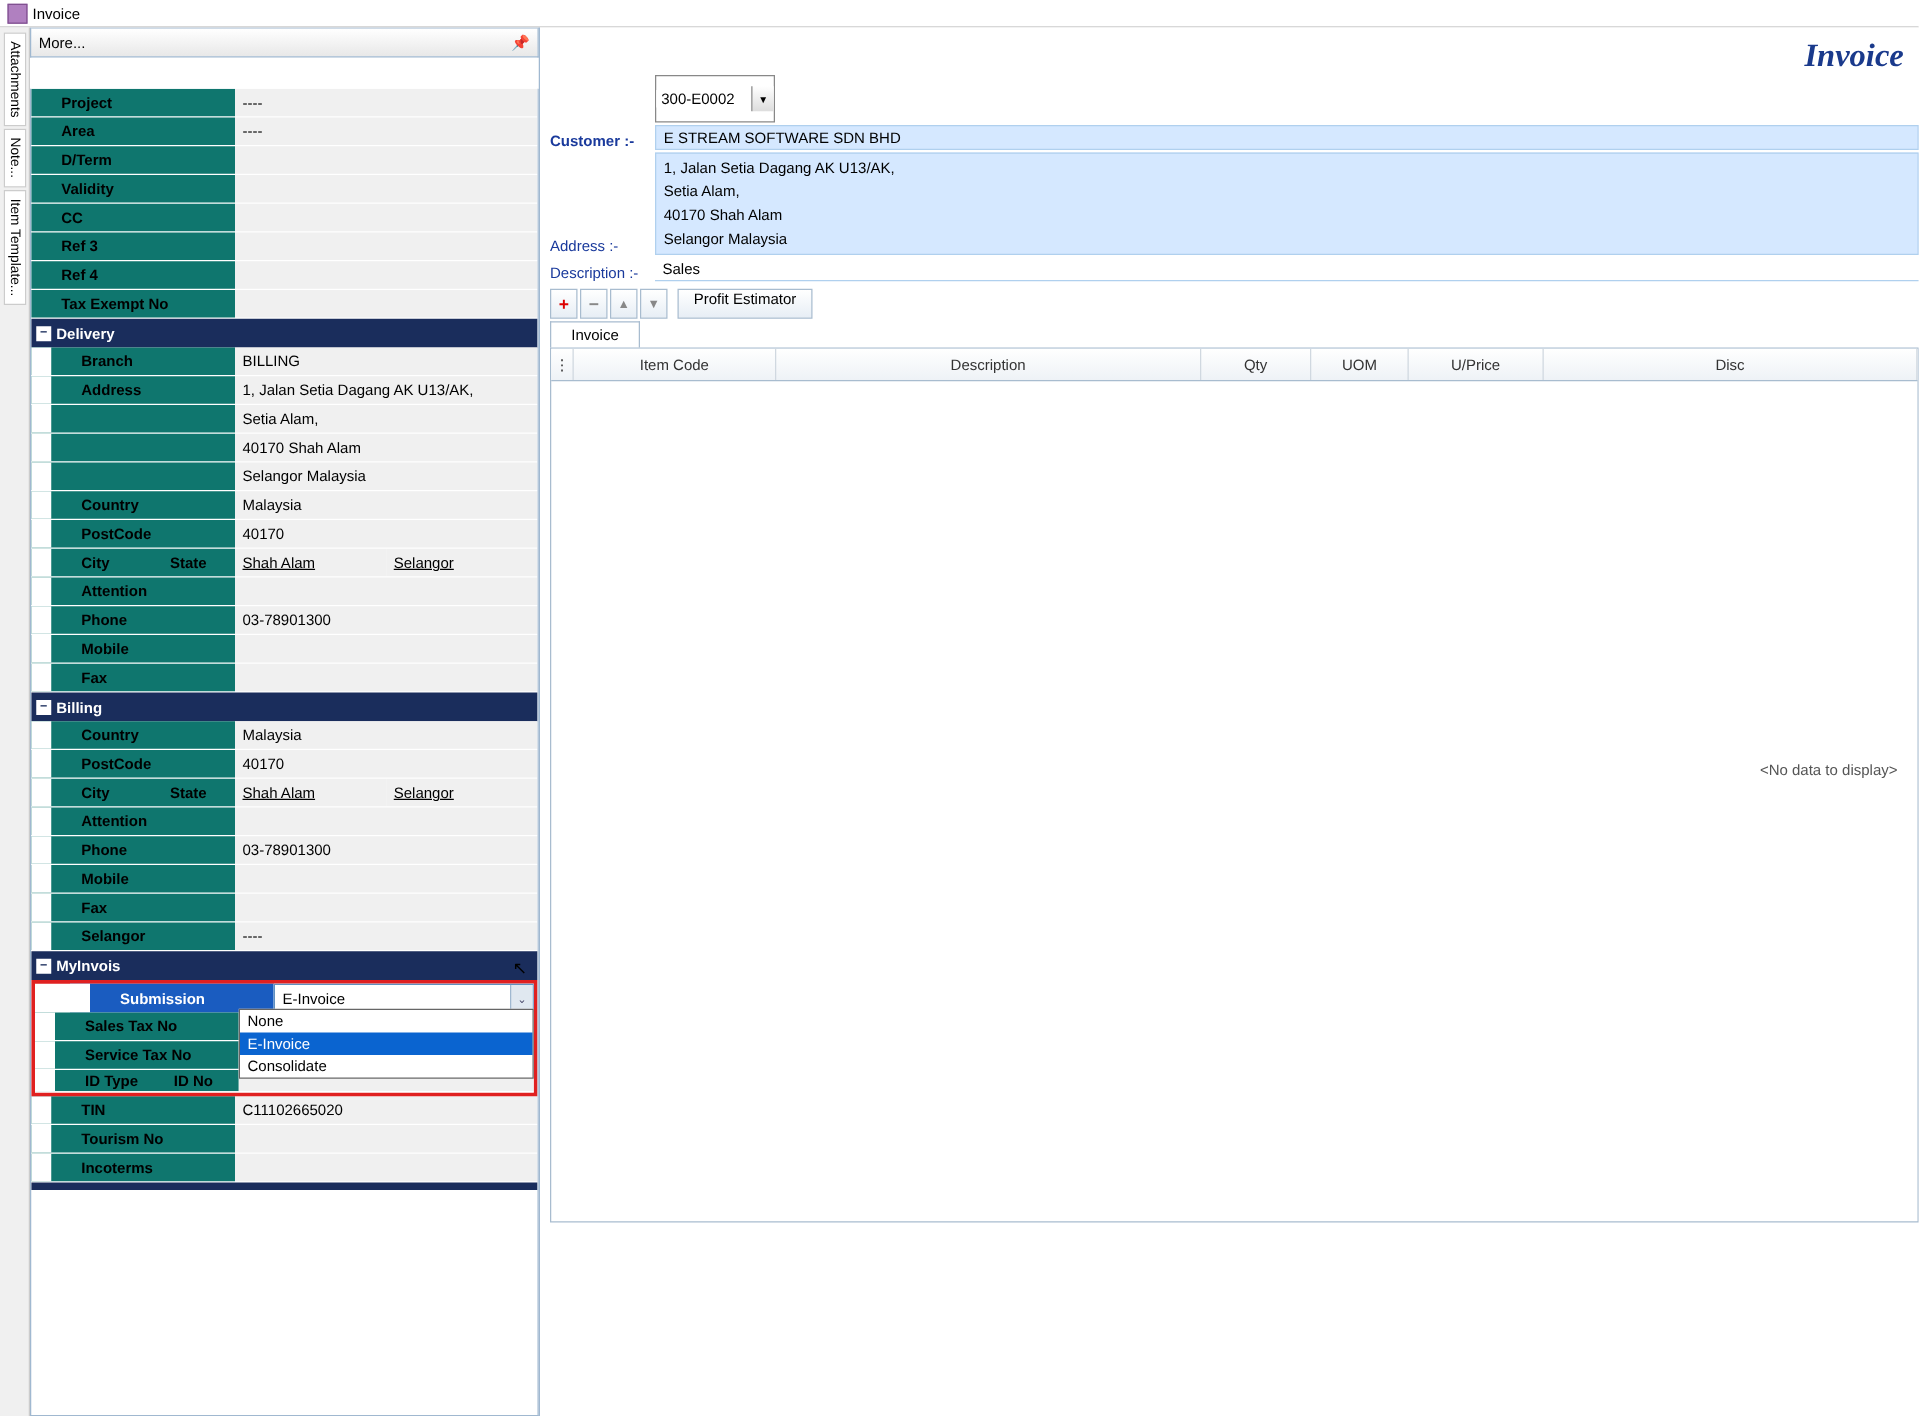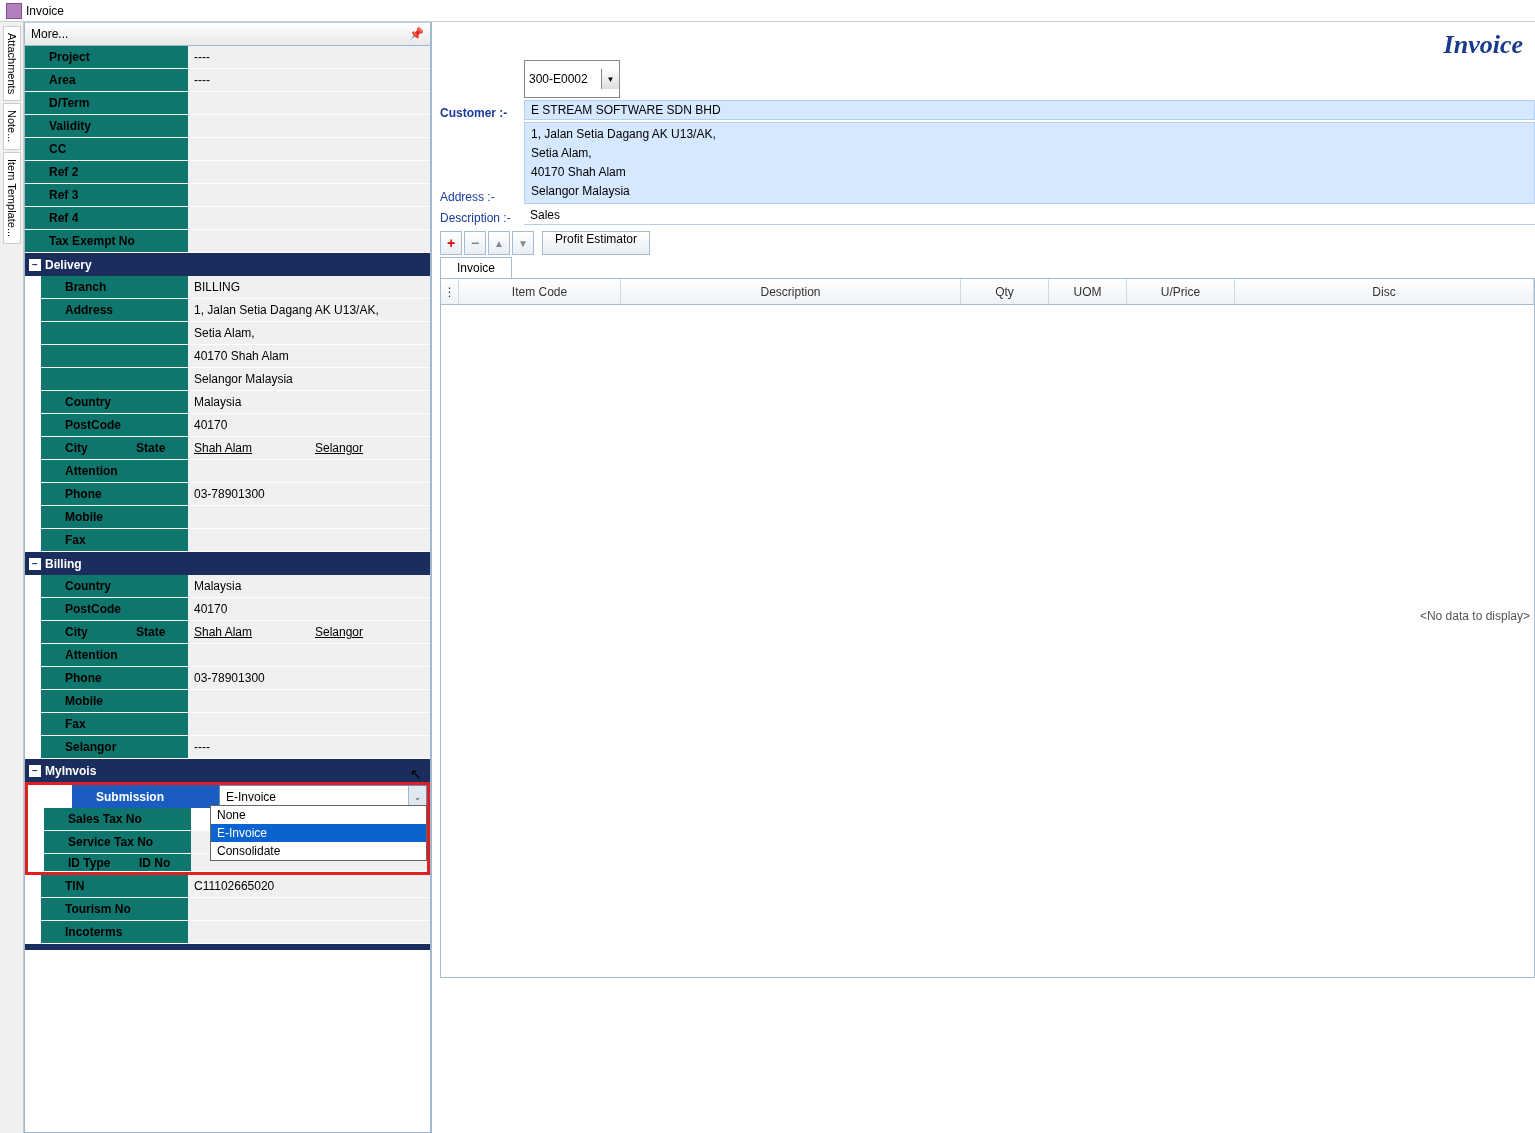--- a/index.html
+++ b/index.html
@@ -4,21 +4,21 @@
 <style>
 * { box-sizing: border-box; margin: 0; padding: 0; }
 body { font-family: "Segoe UI", Tahoma, sans-serif; font-size: 13px; color: #000; background: #fff; overflow: hidden; }
 .window { width: 1535px; height: 1133px; position: relative; }
 .titlebar { height: 22px; display: flex; align-items: center; padding-left: 6px; background: #fff; border-bottom: 1px solid #ccc; }
 .titlebar-icon { width: 16px; height: 16px; margin-right: 4px; background: #b080c0; border: 1px solid #805090; }
 .titlebar-text { font-size: 12px; }
 .main { display: flex; height: calc(100% - 22px); }
 .sidetabs { width: 24px; background: #f0f0f0; border-right: 1px solid #ccc; display: flex; flex-direction: column; align-items: center; padding-top: 4px; }
 .sidetab { writing-mode: vertical-rl; text-orientation: mixed; font-size: 11px; padding: 6px 2px; margin-bottom: 2px; cursor: pointer; border: 1px solid #ccc; background: #fff; }
-.left-panel { width: 408px; border-right: 1px solid #a0b8d0; display: flex; flex-direction: column; }
+.left-panel { width: 408px; border-right: 1px solid #a0b8d0; display: flex; flex-direction: column; gap: 25px; }
 .more-bar { height: 24px; background: linear-gradient(#fff,#e8e8e8); border: 1px solid #a0b8d0; border-top: 1px solid #c0d0e0; display: flex; align-items: center; justify-content: space-between; padding: 0 6px; font-size: 12px; }
 .pin-icon { font-size: 12px; color: #555; cursor: pointer; }
 .fields-container { flex: 1; overflow: hidden; background: #fff; border: 1px solid #a0b8d0; border-top: none; }
 .field-row { display: flex; height: 23px; border-bottom: 1px solid #fff; }
 .field-label { width: 163px; background: #0f766e; display: flex; align-items: center; font-weight: bold; font-size: 12px; }
 .field-label.indent1 { padding-left: 24px; }
 .field-label.indent2 { padding-left: 24px; border-left: 16px solid #fff; width: 163px; }
 .field-label-split { display: flex; width: 100%; }
 .field-label-split .sub1 { flex: 1; padding-left: 24px; }
 .field-label-split .sub2 { flex: 0 0 52px; text-align: left; }
@@ -59,21 +59,21 @@
 .grid { border: 1px solid #a8bccf; height: 700px; position: relative; }
 .grid-header { display: flex; height: 26px; background: linear-gradient(#fff,#eef2f6); border-bottom: 1px solid #a8bccf; }
 .grid-header > div { border-right: 1px solid #d0d8e0; display: flex; align-items: center; justify-content: center; font-size: 12px; color: #333; }
 .col-handle { width: 18px; }
 .col-itemcode { width: 162px; }
 .col-desc { width: 340px; }
 .col-qty { width: 88px; }
 .col-uom { width: 78px; }
 .col-price { width: 108px; }
 .col-disc { flex: 1; }
-.nodata { position: absolute; top: 330px; right: 4px; font-size: 12px; color: #555; text-align: center; }
+.nodata { position: absolute; top: 330px; right: 16px; font-size: 12px; color: #555; text-align: center; }
 .cursor-arrow { position: absolute; top: 766px; left: 410px; font-size: 14px; color: #000; pointer-events: none; }
 </style>
 </head>
 <body>
 
 <div class="window">
   <div class="titlebar">
     <div class="titlebar-icon"></div>
     <span class="titlebar-text">Invoice</span>
   </div>
@@ -105,24 +105,20 @@
           </div>
         <div class="field-row">
             <div class="field-label indent1">Validity</div>
             <div class="field-value"></div>
           </div>
         <div class="field-row">
             <div class="field-label indent1">CC</div>
             <div class="field-value"></div>
           </div>
         <div class="field-row">
-            <div class="field-label indent1">Ref 2</div>
-            <div class="field-value"></div>
-          </div>
-        <div class="field-row">
             <div class="field-label indent1">Ref 3</div>
             <div class="field-value"></div>
           </div>
         <div class="field-row">
             <div class="field-label indent1">Ref 4</div>
             <div class="field-value"></div>
           </div>
         <div class="field-row">
             <div class="field-label indent1">Tax Exempt No</div>
             <div class="field-value"></div>
@@ -242,21 +238,21 @@
         <div class="submission-box">
           <div class="dropdown-row selected">
             <div class="field-label" style="background:#1a5cc0;color:#fff;padding-left:24px;border-left:16px solid #fff;">Submission</div>
             <div class="dropdown-input">
               <span>E-Invoice</span>
               <div class="dropdown-arrow">⌄</div>
             </div>
           </div>
           <div class="field-row">
               <div class="field-label indent2">Sales Tax No</div>
-            <div style="flex:1;position:relative;margin-left:19px;">
+            <div style="flex:1;position:relative;">
               <div class="dropdown-list" style="position:absolute;top:-3px;left:0;right:0;z-index:10;">
                 <div class="dropdown-option">None</div>
                 <div class="dropdown-option highlighted">E-Invoice</div>
                 <div class="dropdown-option">Consolidate</div>
               </div>
             </div>
           </div>
           <div class="field-row">
               <div class="field-label indent2">Service Tax No</div>
               <div class="field-value"></div>

